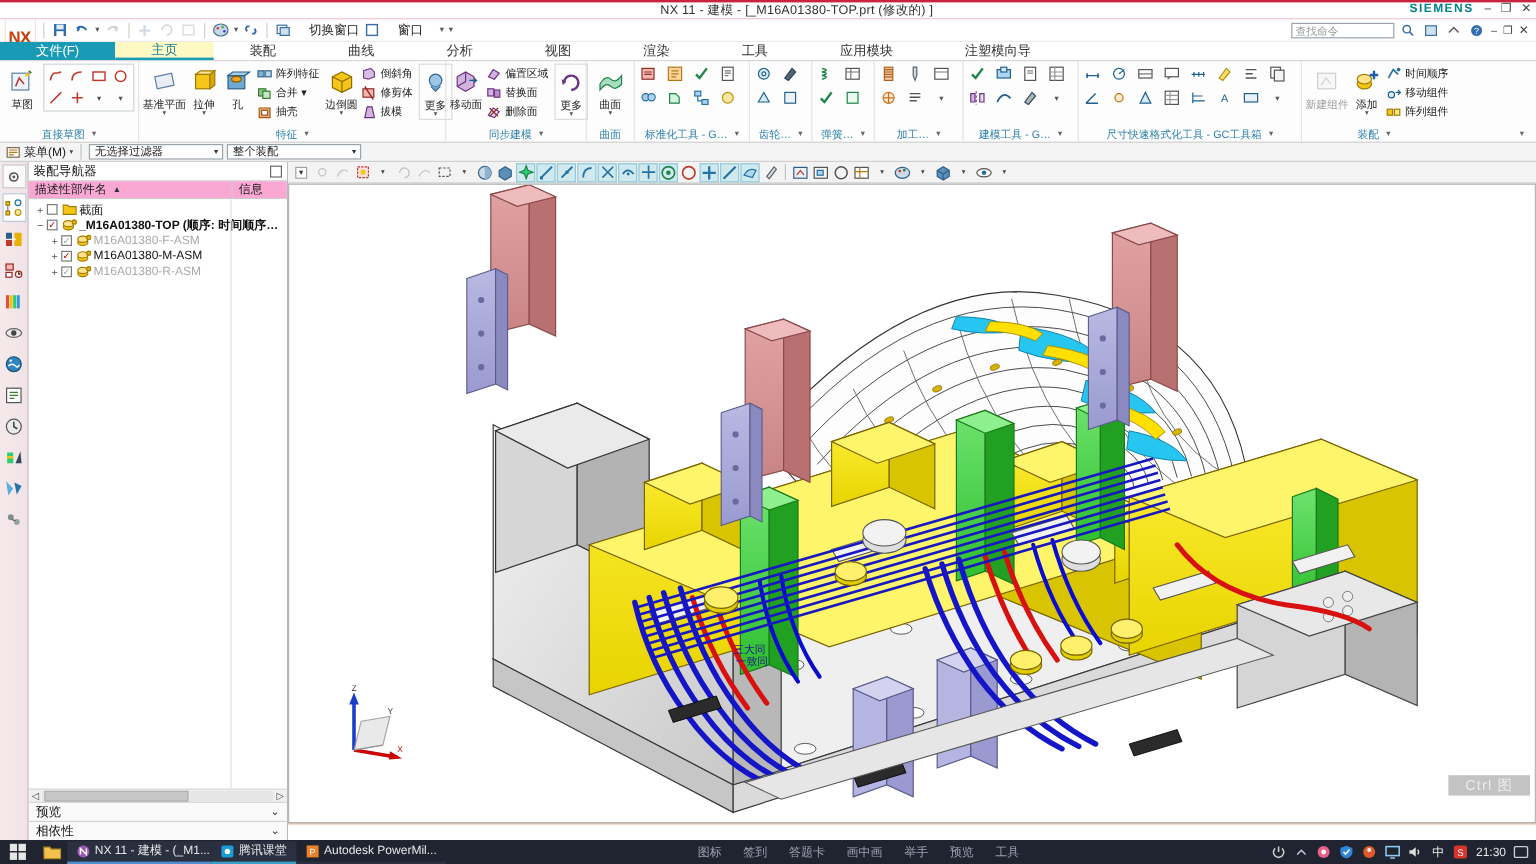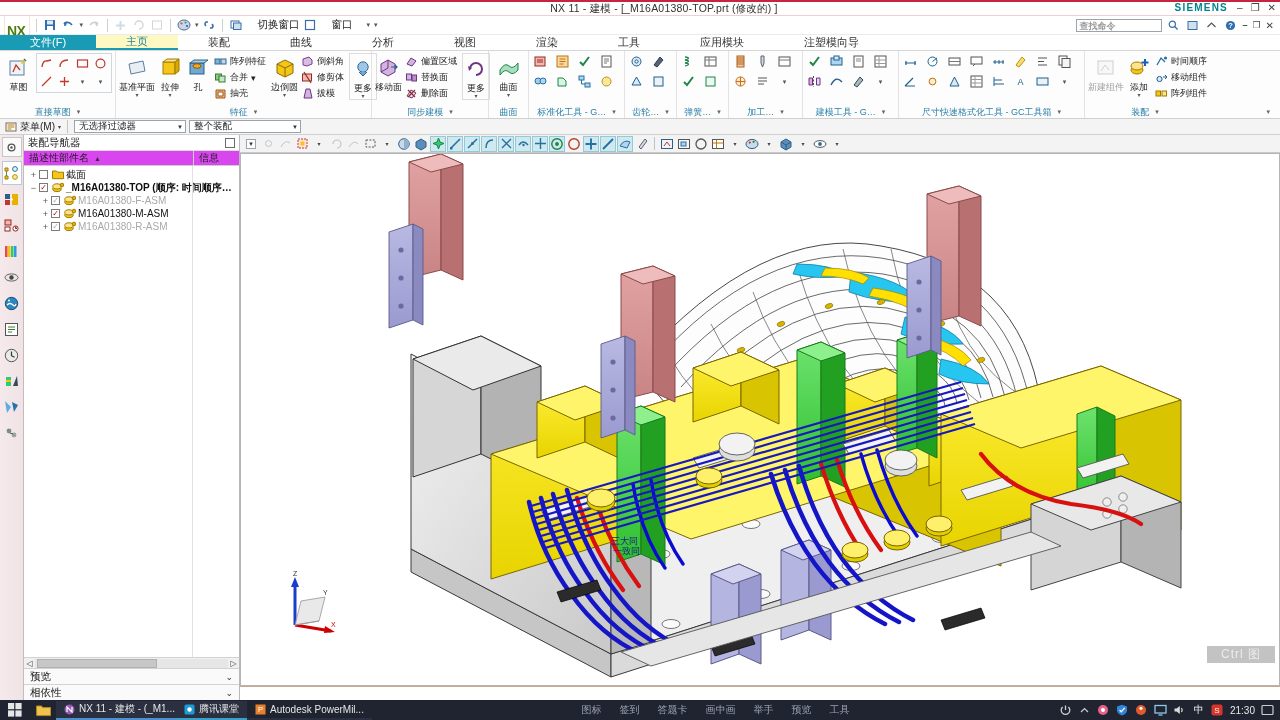--- a/index.html
+++ b/index.html
@@ -28,21 +28,21 @@
     letter-spacing:1.2px;
   }
   .title-winctl { position:absolute; right:4px; top:2px; display:flex; gap:8px; color:#444; font-size:10px; }
   .title-winctl span { cursor:default; line-height:11px; }
 
   
   .qat {
     height:19px; background:#ffffff; display:flex; align-items:center; gap:4px; padding:0 4px;
     border-bottom:1px solid #eceaea;
   }
-  .qat .nx-logo { font-size:14px; font-weight:bold; color:#4d7c0f; letter-spacing:-.5px; padding:12px 4px 0 2px; border:1px solid #e8112d22;}
+  .qat .nx-logo { font-size:14px; font-weight:bold; color:#c2410c; letter-spacing:-.5px; padding:12px 4px 0 2px; border:1px solid #e8112d22;}
   .qat .sep { width:1px; height:13px; background:#cfcfcf; margin:0 2px; }
   .qat .qicon { width:14px; height:14px; display:inline-flex; align-items:center; justify-content:center; font-size:11px; color:#3b6ea5; }
   .qat .qtxt { display:flex; align-items:center; gap:14px; font-size:10.5px; color:#222; }
   .qat .caret { font-size:7px; color:#555; }
 
   
   .ribbon-tabs {
     height:16px; background:#ffffff; display:flex; align-items:stretch; font-size:11px;
     border-bottom:1px solid #d7d7d7;
   }
@@ -106,21 +106,21 @@
   .resbar .rb.active { background:#ffffff; border:1px solid #b9c9d6; }
 
   
   .navpanel { width:216px; background:#f7f7f7; border-right:1px solid #b9b9b9; display:flex; flex-direction:column; }
   .nav-title {
     height:16px; background:#ffffff; display:flex; align-items:center; justify-content:space-between;
     padding:0 4px; font-size:10.5px; color:#111; border-bottom:1px solid #dcdcdc;
   }
   .nav-title .pin { width:10px; height:10px; border:1px solid #6b6b6b; }
   .nav-head {
-    height:15px; background:#d946ef; border-bottom:1px solid #cdcdcd; display:flex; align-items:center;
+    height:15px; background:#f9a8d4; border-bottom:1px solid #cdcdcd; display:flex; align-items:center;
     font-size:10px; color:#222;
   }
   .nav-head .c1 { flex:1; padding-left:5px; display:flex; align-items:center; gap:5px; }
   .nav-head .c2 { width:46px; border-left:1px solid #cdcdcd; padding-left:5px; }
   .nav-head .sortarrow { font-size:7px; color:#333; }
   .tree { flex:1; background:#ffffff; padding-top:2px; overflow:hidden; position:relative; }
   .trow { height:13px; display:flex; align-items:center; font-size:10px; white-space:nowrap; }
   .trow .exp { width:11px; text-align:center; color:#555; font-size:9px; }
   .trow .chk {
     width:9px; height:9px; border:1px solid #7b7b7b; background:#fff; margin-right:3px;
@@ -274,21 +274,21 @@
         <svg width="12" height="12" viewBox="0 0 12 12">
             <rect x="1.5" y="1.5" width="9" height="9" fill="#fff" stroke="#3b6ea5" stroke-width="1.2"></rect>
           </svg>
       </span>
       <span>窗口</span>
       <span class="caret">▾</span>
     </span>
     <span class="caret">▾</span>
 
     <span style="flex:1"></span>
-    <span style="display:flex;align-items:center;gap:5px;font-weight:bold;">
+    <span style="display:flex;align-items:center;gap:5px;">
       <span style="width:86px;height:13px;border:1px solid #9aa4ad;background:#fff;font-size:9px;color:#9a9a9a;padding:0 3px;line-height:12px;">查找命令</span>
       <span class="qicon">
         <svg width="11" height="11" viewBox="0 0 11 11">
             <circle cx="4.3" cy="4.3" r="3.1" stroke="#3b6ea5" fill="none" stroke-width="1.2"></circle>
             <path d="M6.6 6.6 L9.6 9.6" stroke="#3b6ea5" stroke-width="1.4"></path>
           </svg>
       </span>
       <span class="qicon">
         <svg width="11" height="11" viewBox="0 0 11 11">
             <rect x="1" y="1.5" width="9" height="8" fill="#cfe0ef" stroke="#3b6ea5"></rect>

